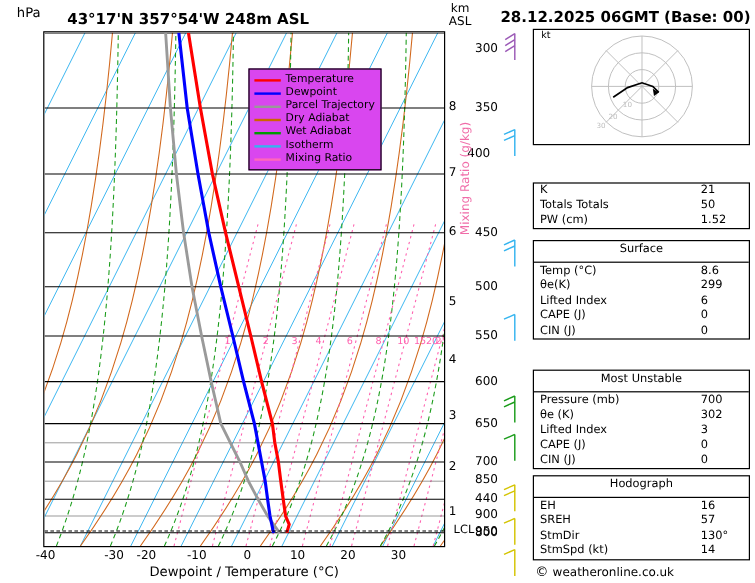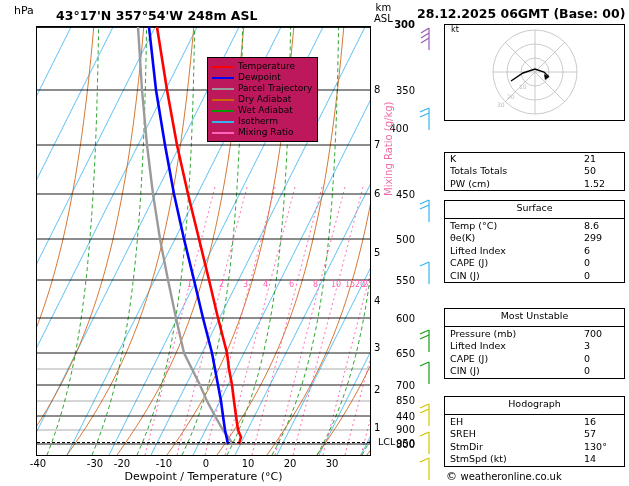--- a/index.html
+++ b/index.html
@@ -16,21 +16,21 @@
   #plot svg{position:absolute;left:0;top:0;}
 
   .ytick{position:absolute;right:0;transform:translateY(-50%);font-size:10px;color:#000;text-align:right;width:32px;}
   .xtick{position:absolute;top:458px;transform:translateX(-50%);font-size:10px;color:#000;}
   .rtick{position:absolute;left:374px;transform:translateY(-50%);font-size:10px;color:#000;}
 
   #xlabel{position:absolute;left:36px;top:470px;width:335px;text-align:center;font-size:11px;color:#000;}
   #mixlabel{position:absolute;left:383px;top:196px;width:120px;font-size:10px;color:#f06ca8;transform:rotate(-90deg);transform-origin:0 0;white-space:nowrap;}
 
   
-  #legend{position:absolute;left:170px;top:30px;background:#be185d;border:1px solid #000;padding:3px 5px 3px 4px;font-size:9px;line-height:11px;}
+  #legend{position:absolute;left:170px;top:30px;background:#d946ef;border:1px solid #000;padding:3px 5px 3px 4px;font-size:9px;line-height:11px;}
   #legend .row{display:flex;align-items:center;height:11px;}
   #legend .sw{display:inline-block;width:22px;height:0;border-top-width:2px;border-top-style:solid;margin-right:4px;}
   #legend .lbl{color:#000;}
 
   #lcl-label{position:absolute;left:378px;top:436px;font-size:9.5px;color:#000;}
 
   
   #right-panel{position:absolute;left:415px;top:0;width:214px;height:403px;}
   #date-title{position:absolute;left:2px;top:6px;font-size:12.5px;font-weight:bold;color:#000;white-space:nowrap;}
 
@@ -193,21 +193,21 @@
             <span class="sw" style="border-top-color:#34b4ef"></span>
             <span class="lbl">Isotherm</span>
           </div>
         <div class="row">
             <span class="sw" style="border-top-color:#ff66bb"></span>
             <span class="lbl">Mixing Ratio</span>
           </div>
       </div>
     </div>
 
-    <div class="ytick" style="top:24px;font-weight:bold;">300</div>
+    <div class="ytick" style="top:41px;">300</div>
     <div class="ytick" style="top:90px;">350</div>
     <div class="ytick" style="top:128px;text-align:center;">400</div>
     <div class="ytick" style="top:194px;">450</div>
     <div class="ytick" style="top:239px;">500</div>
     <div class="ytick" style="top:280px;">550</div>
     <div class="ytick" style="top:318px;text-align:right;">600</div>
     <div class="ytick" style="top:353px;">650</div>
     <div class="ytick" style="top:385px;">700</div>
     <div class="ytick" style="top:416px;">440</div>
     <div class="ytick" style="top:444px;">800</div>
@@ -352,20 +352,24 @@
     </div>
 
     <div class="tbl" id="tbl3">
       <div class="hdr">Most Unstable</div>
       <div class="sep"></div>
       <div class="ln">
           <span>Pressure (mb)</span>
           <span class="v">700</span>
         </div>
       <div class="ln">
+          <span>θe (K)</span>
+          <span class="v">302</span>
+        </div>
+      <div class="ln">
           <span>Lifted Index</span>
           <span class="v">3</span>
         </div>
       <div class="ln">
           <span>CAPE (J)</span>
           <span class="v">0</span>
         </div>
       <div class="ln">
           <span>CIN (J)</span>
           <span class="v">0</span>

